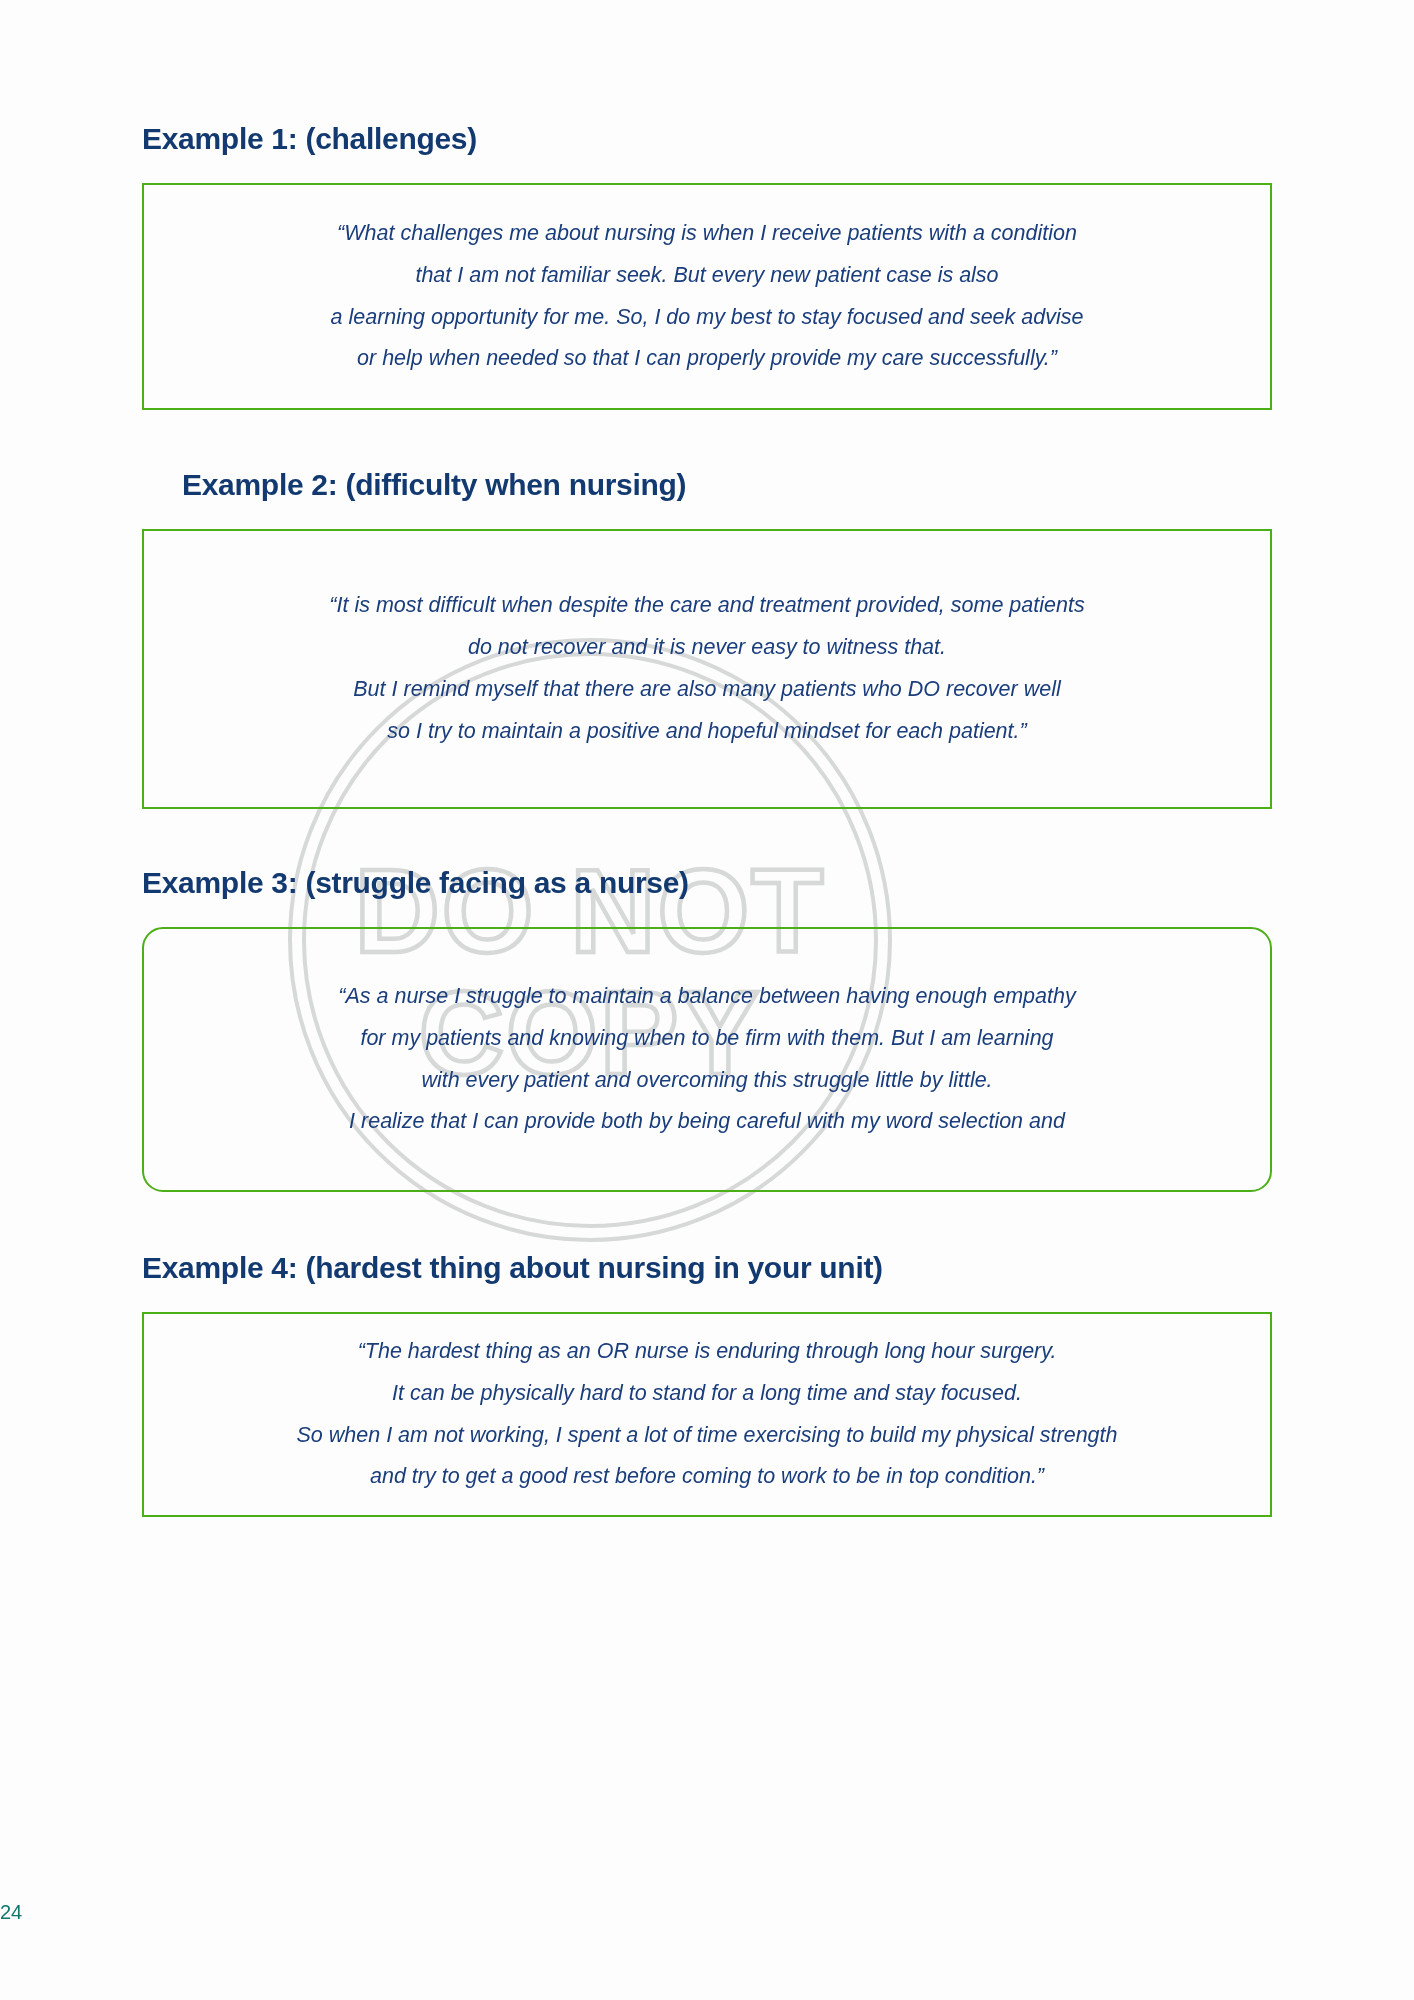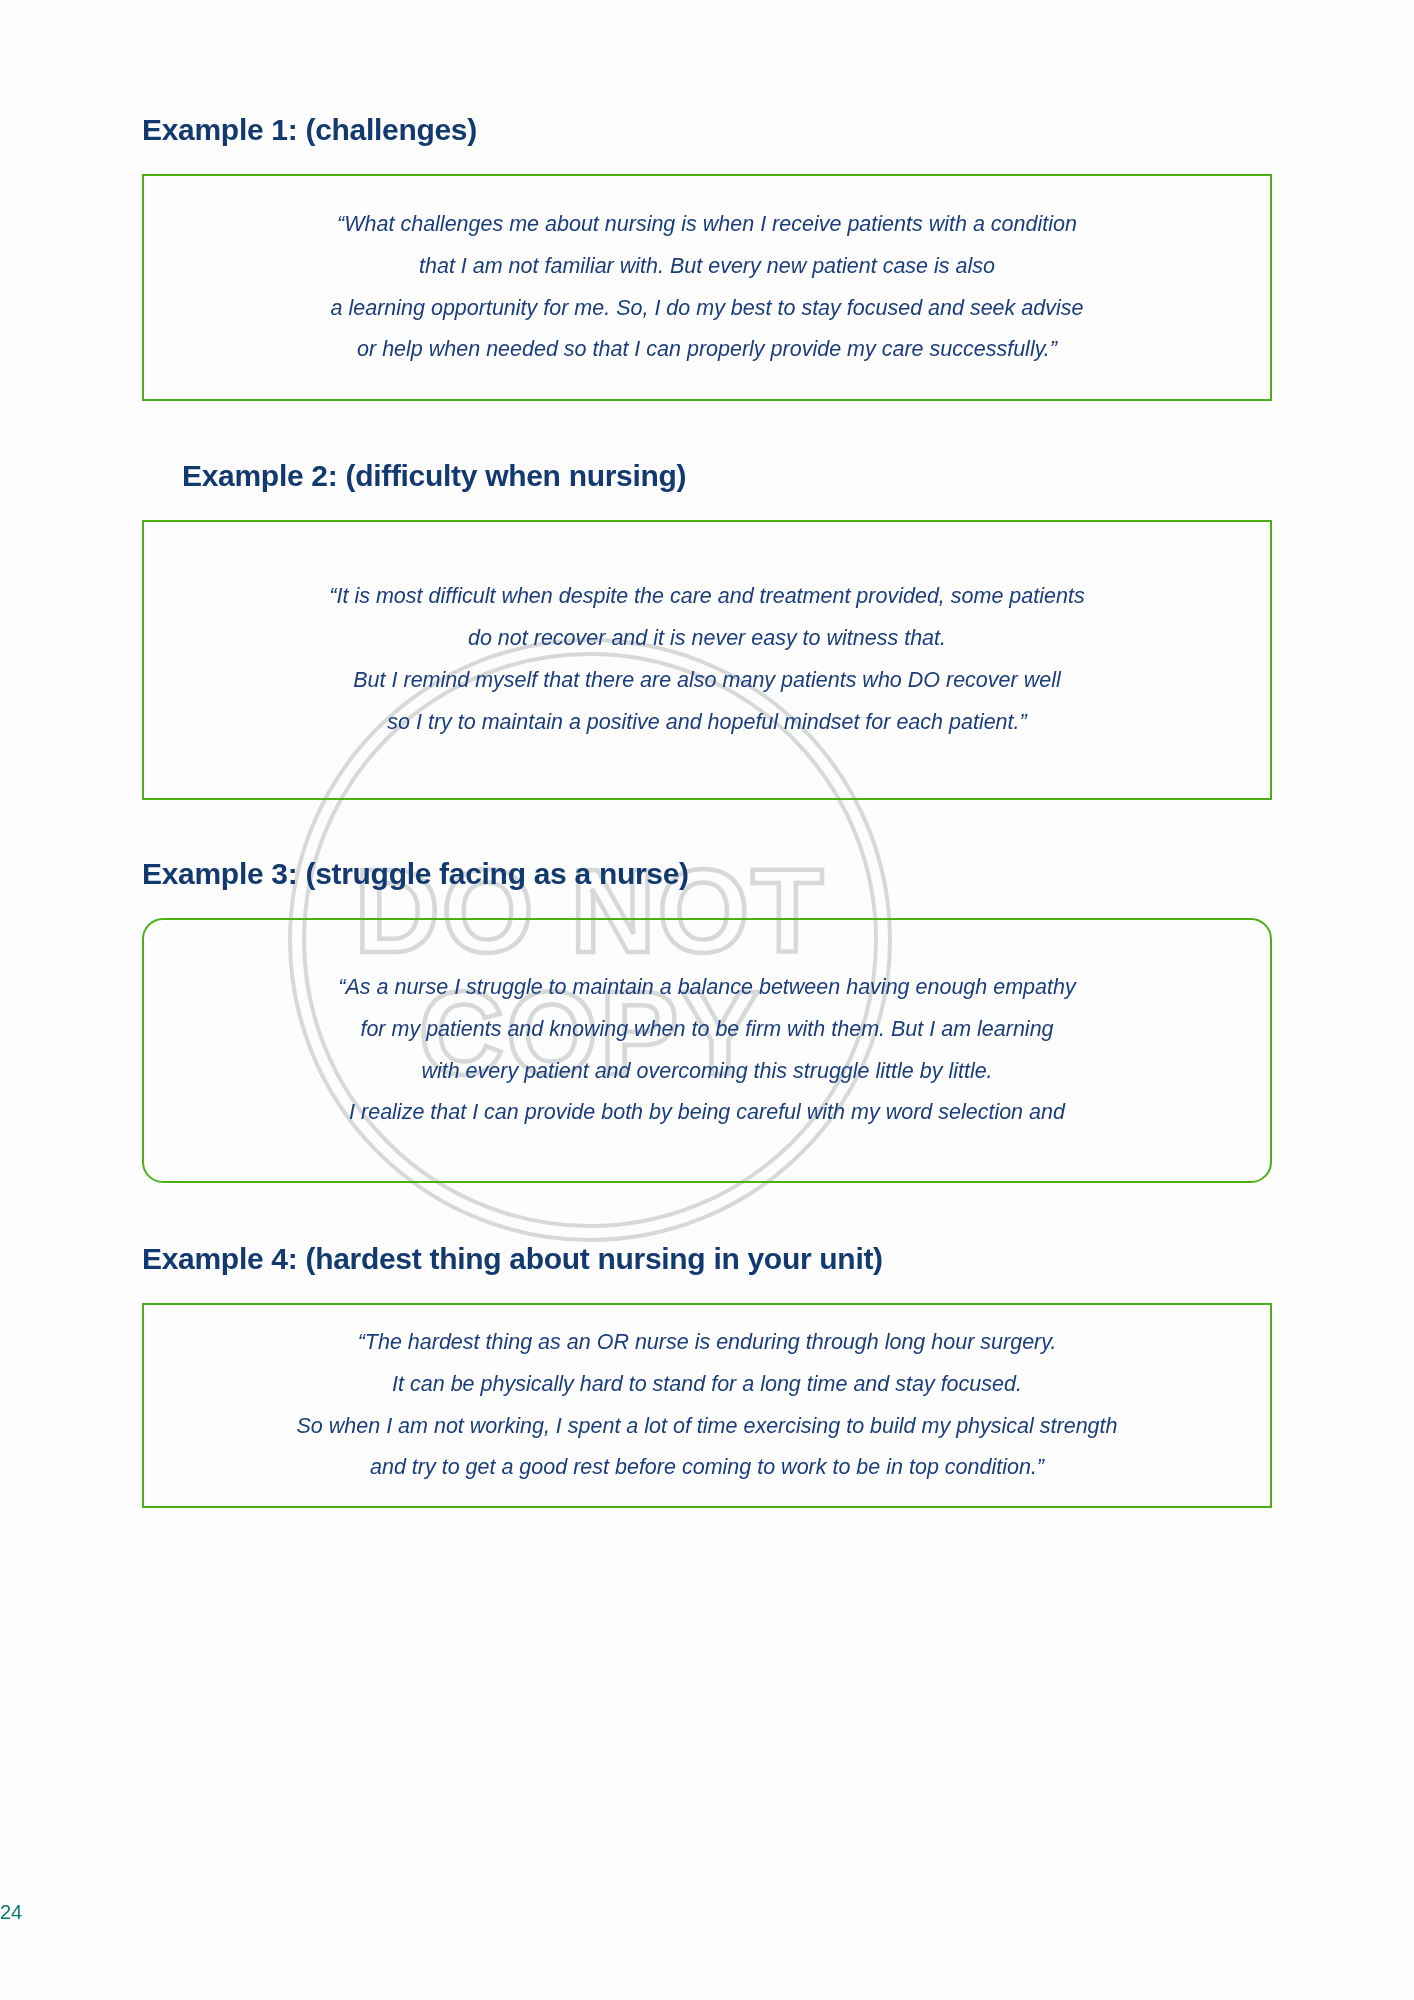--- a/index.html
+++ b/index.html
@@ -41,21 +41,21 @@
     stroke-width: 4.5;
     font-family: "Liberation Sans", sans-serif;
     font-weight: bold;
     letter-spacing: 2px;
   }
 
   
   .content {
     position: relative;
     z-index: 10;
-    padding: 7px 142px;
+    padding: 16px 142px;
   }
 
   .heading {
     font-family: "Liberation Sans", sans-serif;
     font-weight: bold;
     font-size: 30px;
     color: #133a70;
     letter-spacing: -0.3px;
     margin: 0;
     line-height: 1.2;
@@ -120,21 +120,21 @@
     </svg>
   </div>
 
   <div class="content">
     <div class="top-spacer"></div>
 
     <section id="block-1">
       <h2 class="heading">Example 1: (challenges)</h2>
       <div class="quote-box">
         <div class="quote-line">“What challenges me about nursing is when I receive patients with a condition</div>
-        <div class="quote-line">that I am not familiar with. But every new patient case is also</div>
+        <div class="quote-line">that I am not familiar seek. But every new patient case is also</div>
         <div class="quote-line">a learning opportunity for me. So, I do my best to stay focused and seek advise</div>
         <div class="quote-line">or help when needed so that I can properly provide my care successfully.”</div>
       </div>
     </section>
 
     <section id="block-2">
       <h2 class="heading">Example 2: (difficulty when nursing)</h2>
       <div class="quote-box">
         <div class="quote-line">“It is most difficult when despite the care and treatment provided, some patients</div>
         <div class="quote-line">do not recover and it is never easy to witness that.</div>

